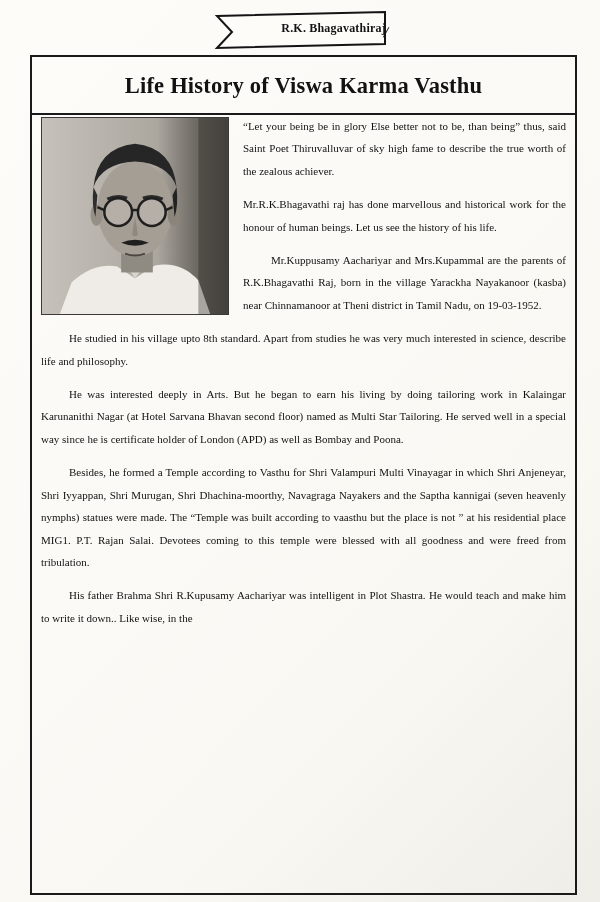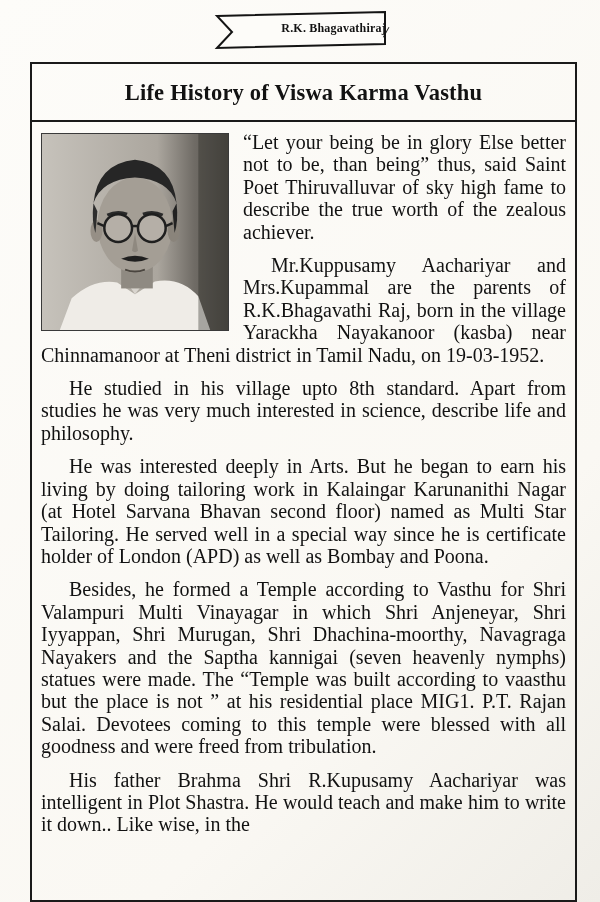--- a/index.html
+++ b/index.html
@@ -26,37 +26,36 @@
     position:absolute;left:0;right:0;top:50%;transform:translateY(-58%);
     text-align:right;font-weight:bold;font-size:12px;letter-spacing:.2px;
     white-space:nowrap;
   }
   .ribbon-sep{
     font-weight:bold;font-size:15px;margin:0 -2px;z-index:3;position:relative;top:2px;
     transform:skewX(-12deg);
   }
   
   .content-box{
-    position:absolute;left:30px;top:62px;width:547px;height:840px;
+    position:absolute;left:30px;top:55px;width:547px;height:840px;
     border:2px solid #1a1a1a;box-sizing:border-box;
     padding:0 9px;background:transparent;
   }
   .title-block{
     padding-top:14px;text-align:center;
     font-weight:bold;font-size:22.5px;line-height:30px;
     letter-spacing:.2px;
   }
   .title-rule{
     border:0;border-top:2px solid #1a1a1a;
     margin:12px -9px 0 -9px;
   }
   
   .body-text{
-    padding-top:9px;
-    font-size:20px;line-height:22.4px;
+    font-size:11px;line-height:22.4px;
     text-align:justify;
   }
   .body-text p{margin:0 0 11px 0;}
   .body-text p.indent{text-indent:28px;}
   .photo-frame{
     float:left;width:188px;height:198px;
     margin:2px 14px 6px 0;
     border:1px solid #3a3a3a;
     background:#b9b5ae;
     box-sizing:border-box;
@@ -126,20 +125,21 @@
 
           <path d="M80,126 Q94,120 108,126 Q94,132 80,126 Z" fill="#1f1f1f"></path>
 
           <path d="M84,137 Q94,141 104,137" stroke="#4a453f" stroke-width="2" fill="none"></path>
 
           <rect x="158" y="0" width="30" height="198" fill="rgba(35,33,30,0.35)"></rect>
         </svg>
       </div>
 
       <p>“Let your being be in glory Else better not to be, than being” thus, said Saint Poet Thiruvalluvar of sky high fame to describe the true worth of the zealous achiever.</p>
+      <p>Mr.R.K.Bhagavathi raj has done marvellous and historical work for the honour of human beings. Let us see the history of his life.</p>
       <p class="indent">Mr.Kuppusamy Aachariyar and Mrs.Kupammal are the parents of R.K.Bhagavathi Raj, born in the village Yarackha Nayakanoor (kasba) near Chinnamanoor at Theni district in Tamil Nadu, on 19-03-1952.</p>
       <p class="indent">He studied in his village upto 8th standard.  Apart from studies he was very much interested in science, describe life and philosophy.</p>
       <p class="indent">He was interested deeply in Arts.  But he began to earn his living by doing tailoring work in Kalaingar Karunanithi  Nagar (at Hotel Sarvana Bhavan second floor) named as Multi Star Tailoring.  He served well in a special way since he is certificate holder of London (APD) as well as Bombay and Poona.</p>
       <p class="indent">Besides, he formed a Temple according to Vasthu for Shri Valampuri Multi Vinayagar in which Shri Anjeneyar, Shri Iyyappan, Shri Murugan, Shri Dhachina-moorthy, Navagraga Nayakers and the Saptha kannigai  (seven heavenly nymphs) statues were made.  The “Temple was built according to  vaasthu but the place is not ” at his residential place MIG1. P.T. Rajan Salai.  Devotees coming to this temple were blessed with all goodness and were freed  from tribulation.</p>
       <p class="indent">His father Brahma Shri R.Kupusamy Aachariyar was intelligent in Plot Shastra.  He would teach and make him to write it down..  Like wise, in the</p>
 
     </div>
   </div>
 </div>
 

